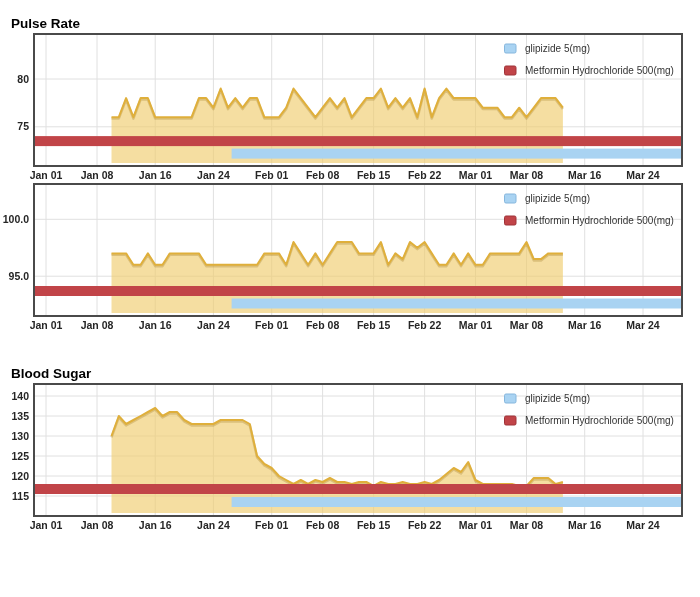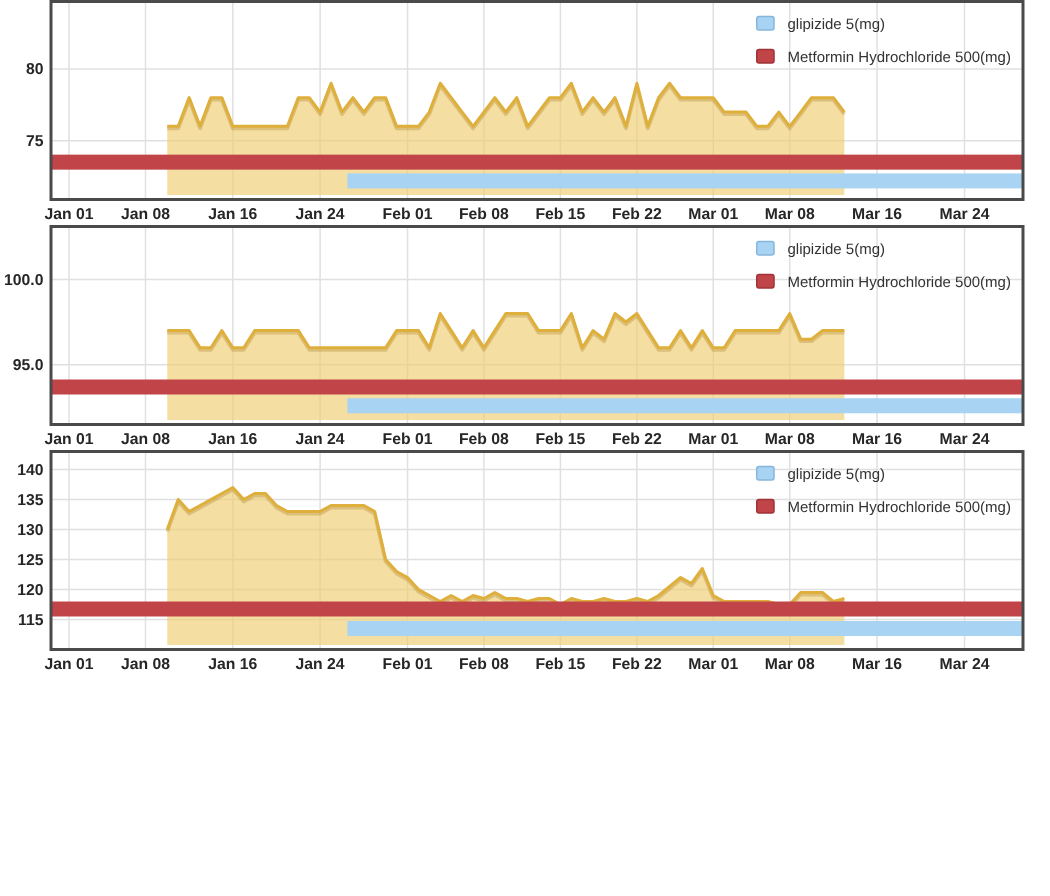--- a/index.html
+++ b/index.html
@@ -13,20 +13,21 @@
   svg.chart{display:block;}
   .ticktext{font-size:10.5px;font-weight:700;fill:#262626;}
   .legendtext{font-size:10px;fill:#333;}
 </style>
 </head>
 <body>
 
 <div class="page">
 
   <section class="chart-block" id="section-0">
+    <h3>Pulse Rate</h3>
     <svg class="chart" id="chart-0" width="700" height="150">
         <line x1="46.0" x2="46.0" y1="1" y2="133" stroke="#E0E0E0" stroke-width="1"></line>
         <line x1="97.0" x2="97.0" y1="1" y2="133" stroke="#E0E0E0" stroke-width="1"></line>
         <line x1="155.2" x2="155.2" y1="1" y2="133" stroke="#E0E0E0" stroke-width="1"></line>
         <line x1="213.4" x2="213.4" y1="1" y2="133" stroke="#E0E0E0" stroke-width="1"></line>
         <line x1="271.7" x2="271.7" y1="1" y2="133" stroke="#E0E0E0" stroke-width="1"></line>
         <line x1="322.6" x2="322.6" y1="1" y2="133" stroke="#E0E0E0" stroke-width="1"></line>
         <line x1="373.6" x2="373.6" y1="1" y2="133" stroke="#E0E0E0" stroke-width="1"></line>
         <line x1="424.6" x2="424.6" y1="1" y2="133" stroke="#E0E0E0" stroke-width="1"></line>
         <line x1="475.5" x2="475.5" y1="1" y2="133" stroke="#E0E0E0" stroke-width="1"></line>
@@ -107,20 +108,21 @@
           <text x="525" y="19" class="legendtext">glipizide 5(mg)</text>
         </g>
         <g>
           <rect x="504.5" y="33" width="11.5" height="9" rx="1.5" fill="#C14448" stroke="#9E3338" stroke-width="1"></rect>
           <text x="525" y="41" class="legendtext">Metformin Hydrochloride 500(mg)</text>
         </g>
       </svg>
   </section>
 
   <section class="chart-block" id="section-2">
+    <h3>Blood Sugar</h3>
     <svg class="chart" id="chart-2" width="700" height="150">
         <line x1="46.0" x2="46.0" y1="1" y2="133" stroke="#E0E0E0" stroke-width="1"></line>
         <line x1="97.0" x2="97.0" y1="1" y2="133" stroke="#E0E0E0" stroke-width="1"></line>
         <line x1="155.2" x2="155.2" y1="1" y2="133" stroke="#E0E0E0" stroke-width="1"></line>
         <line x1="213.4" x2="213.4" y1="1" y2="133" stroke="#E0E0E0" stroke-width="1"></line>
         <line x1="271.7" x2="271.7" y1="1" y2="133" stroke="#E0E0E0" stroke-width="1"></line>
         <line x1="322.6" x2="322.6" y1="1" y2="133" stroke="#E0E0E0" stroke-width="1"></line>
         <line x1="373.6" x2="373.6" y1="1" y2="133" stroke="#E0E0E0" stroke-width="1"></line>
         <line x1="424.6" x2="424.6" y1="1" y2="133" stroke="#E0E0E0" stroke-width="1"></line>
         <line x1="475.5" x2="475.5" y1="1" y2="133" stroke="#E0E0E0" stroke-width="1"></line>

